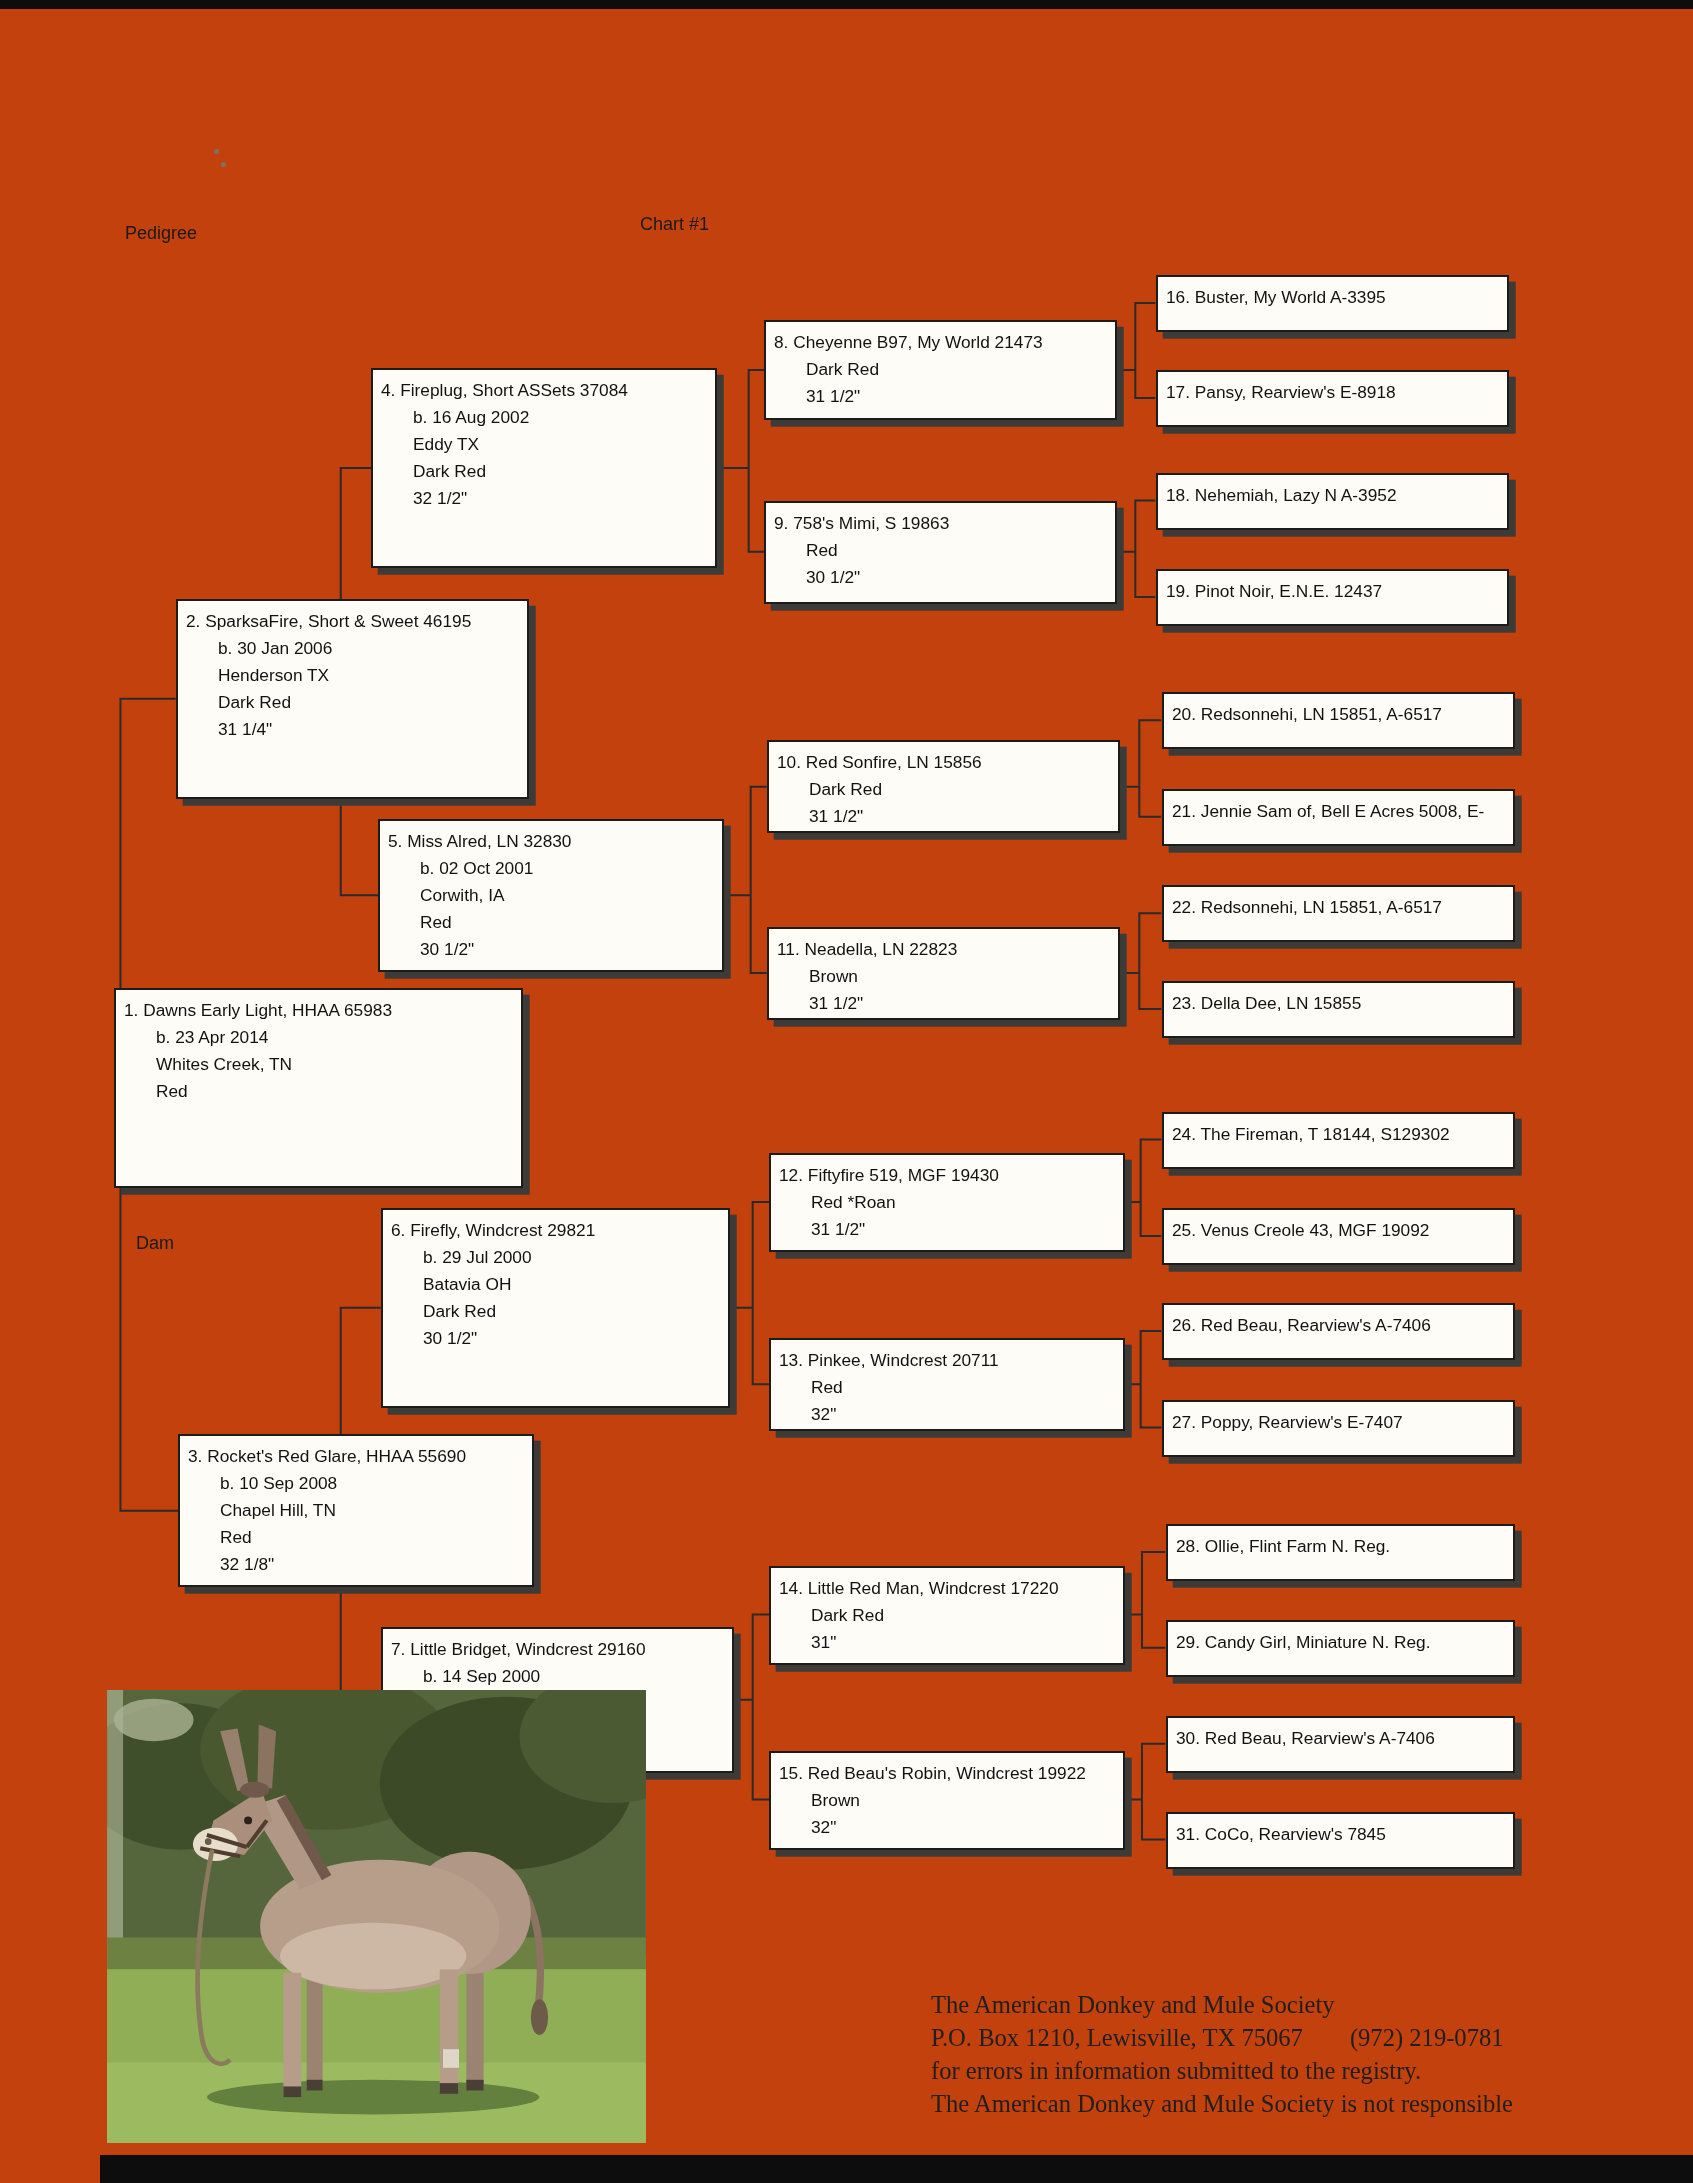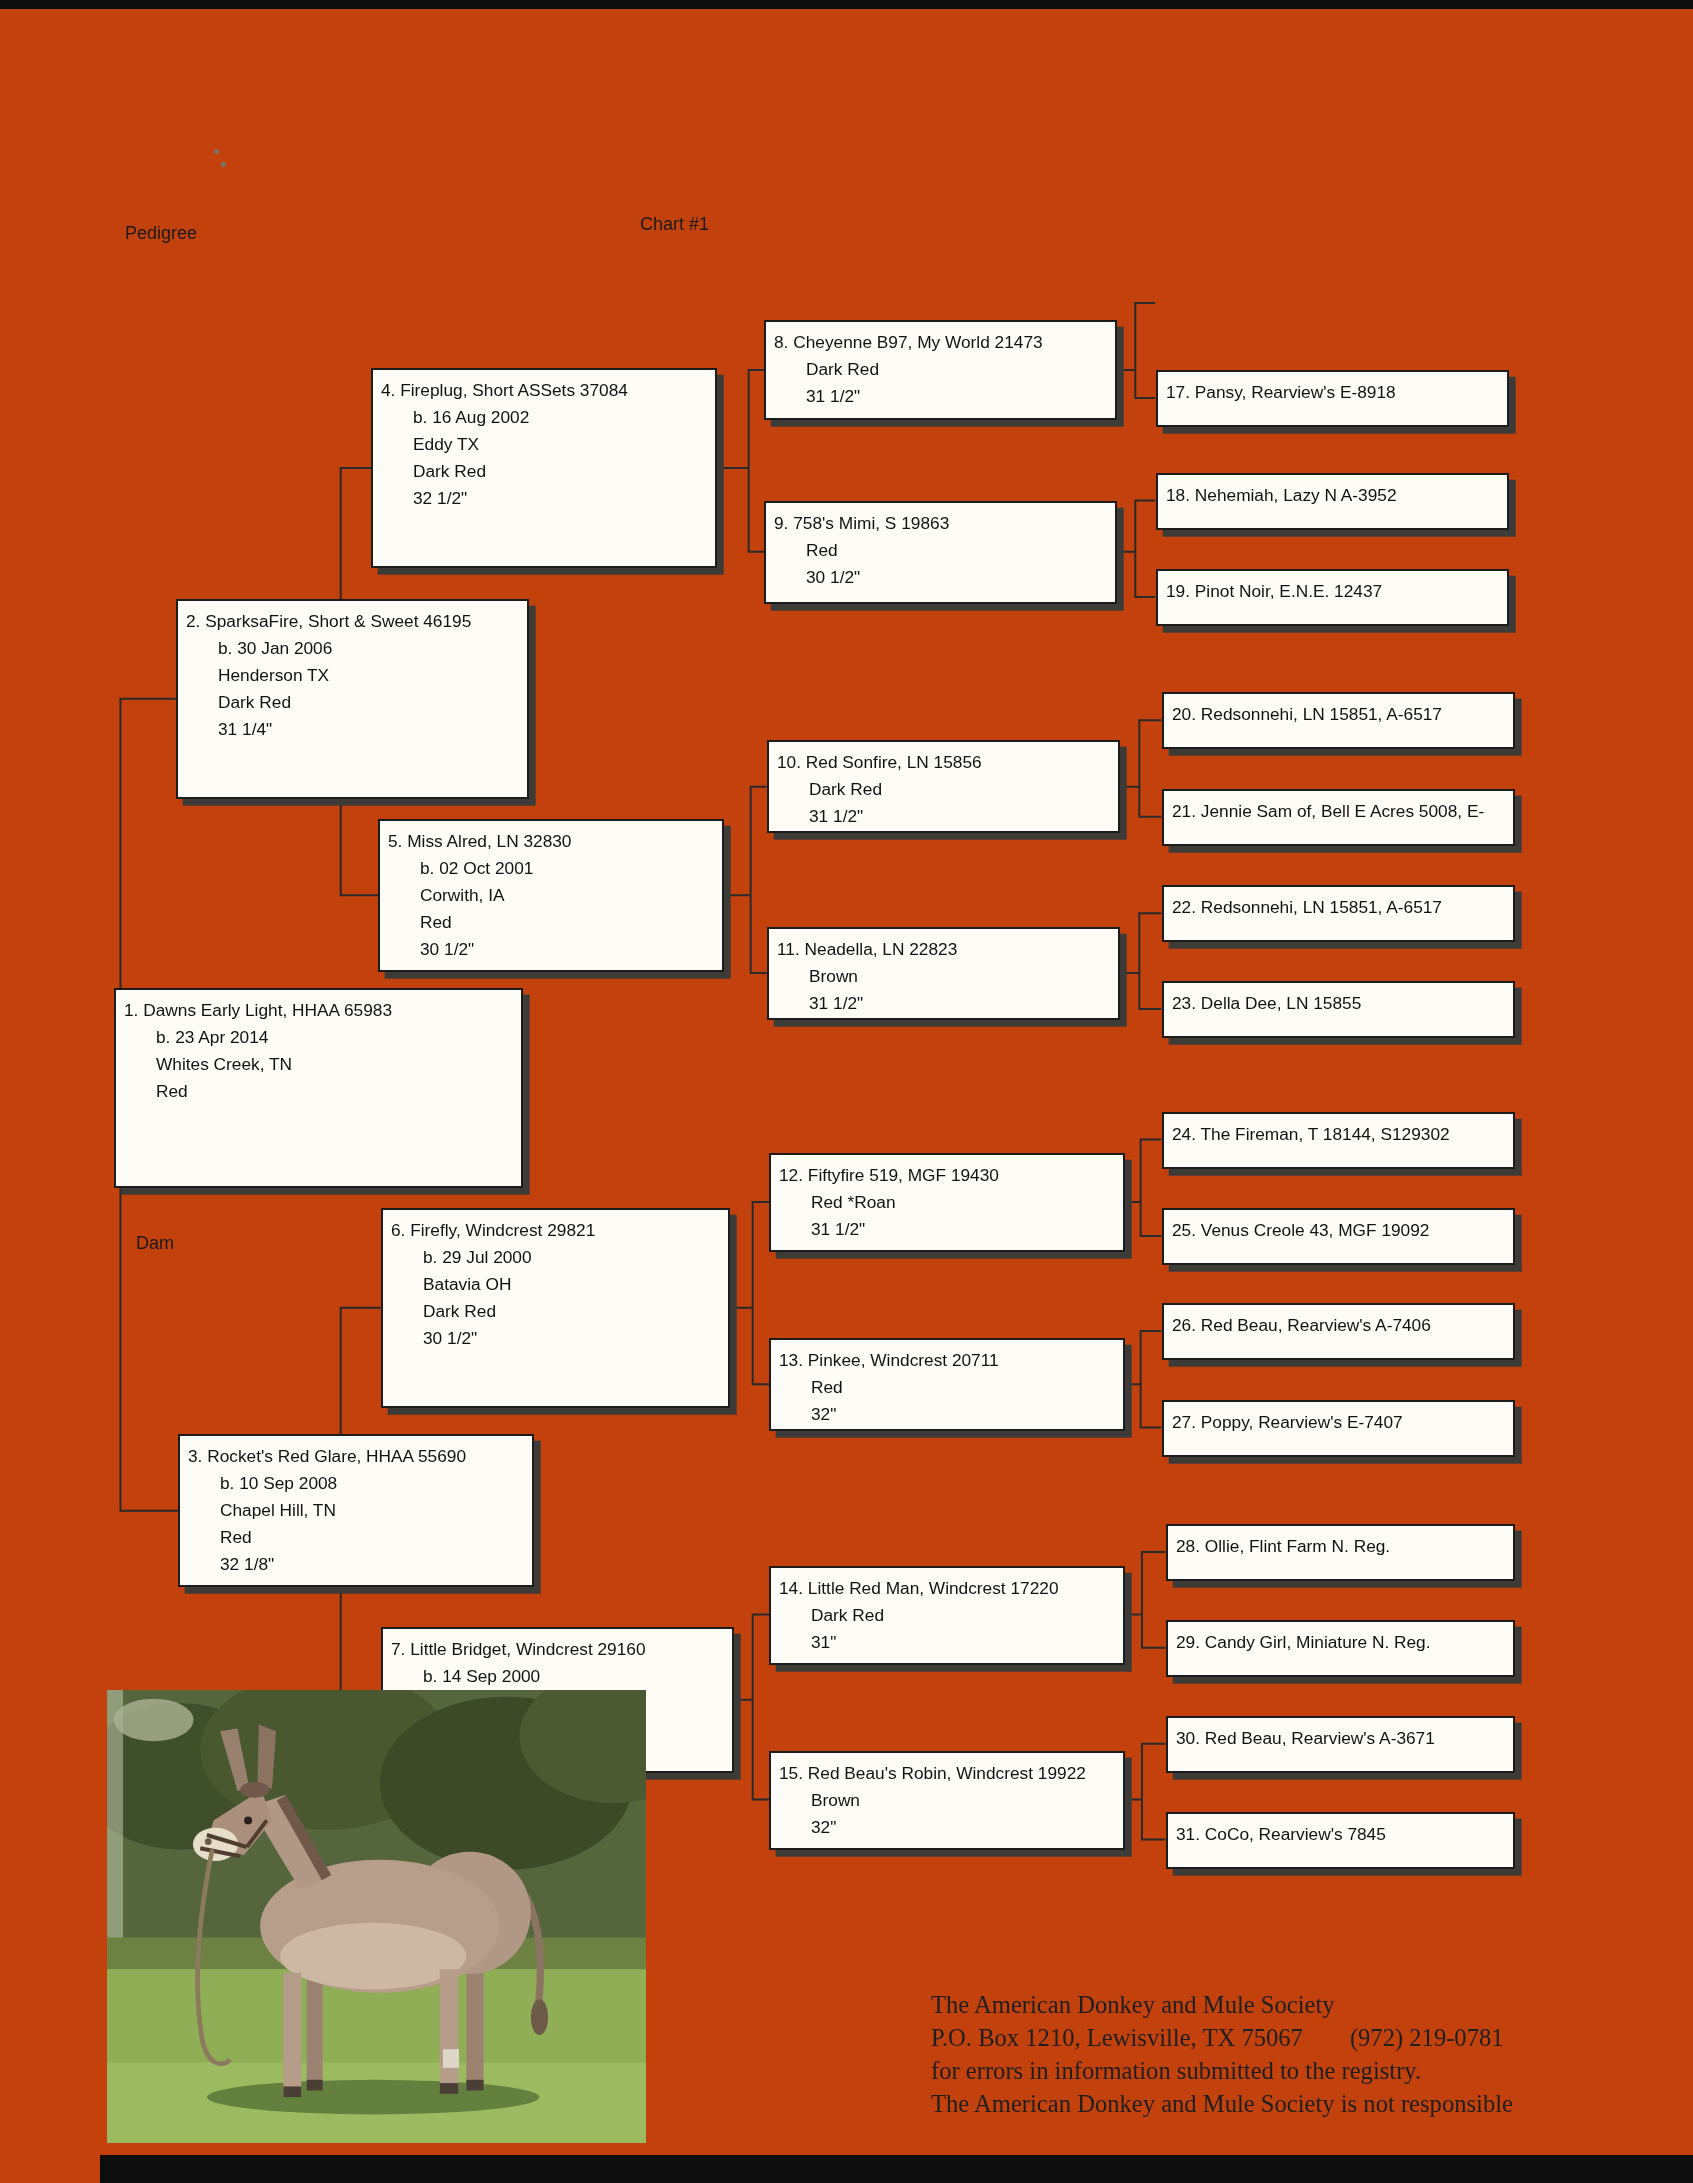--- a/index.html
+++ b/index.html
@@ -71,20 +71,23 @@
          M1678 556 H1706 M1736 455 H1706 V598 H1736
          M1678 829 H1706 M1736 752 H1706 V897 H1736
          M1682 1182 H1712 M1745 1082 H1712 V1227 H1745
          M1682 1462 H1712 M1745 1372 H1712 V1516 H1745
          M1691 1806 H1714 M1745 1712 H1714 V1857 H1745
          M1691 2080 H1714 M1745 2000 H1714 V2145 H1745
          M1691 2426 H1716 M1751 2332 H1716 V2476 H1751
          M1691 2704 H1716 M1751 2620 H1716 V2764 H1751"></path>
   </svg>
 
+  <div class="pbox" style="left:1156px;top:275px;width:353px;height:57px">
+    <div>16. Buster, My World A-3395</div>
+  </div>
   <div class="pbox" style="left:1156px;top:370px;width:353px;height:57px">
     <div>17. Pansy, Rearview's E-8918</div>
   </div>
   <div class="pbox" style="left:1156px;top:473px;width:353px;height:57px">
     <div>18. Nehemiah, Lazy N A-3952</div>
   </div>
   <div class="pbox" style="left:1156px;top:569px;width:353px;height:57px">
     <div>19. Pinot Noir, E.N.E. 12437</div>
   </div>
   <div class="pbox" style="left:1162px;top:692px;width:353px;height:57px">
@@ -111,21 +114,21 @@
   <div class="pbox" style="left:1162px;top:1400px;width:353px;height:57px">
     <div>27. Poppy, Rearview's E-7407</div>
   </div>
   <div class="pbox" style="left:1166px;top:1524px;width:349px;height:57px">
     <div>28. Ollie, Flint Farm N. Reg.</div>
   </div>
   <div class="pbox" style="left:1166px;top:1620px;width:349px;height:57px">
     <div>29. Candy Girl, Miniature N. Reg.</div>
   </div>
   <div class="pbox" style="left:1166px;top:1716px;width:349px;height:57px">
-    <div>30. Red Beau, Rearview's A-3671</div>
+    <div>30. Red Beau, Rearview's A-7406</div>
   </div>
   <div class="pbox" style="left:1166px;top:1812px;width:349px;height:57px">
     <div>31. CoCo, Rearview's 7845</div>
   </div>
 
   <div class="pbox" style="left:764px;top:320px;width:353px;height:100px">
     <div>8. Cheyenne B97, My World 21473</div>
     <div class="ind">Dark Red</div>
     <div class="ind">31 1/2"</div>
   </div>

